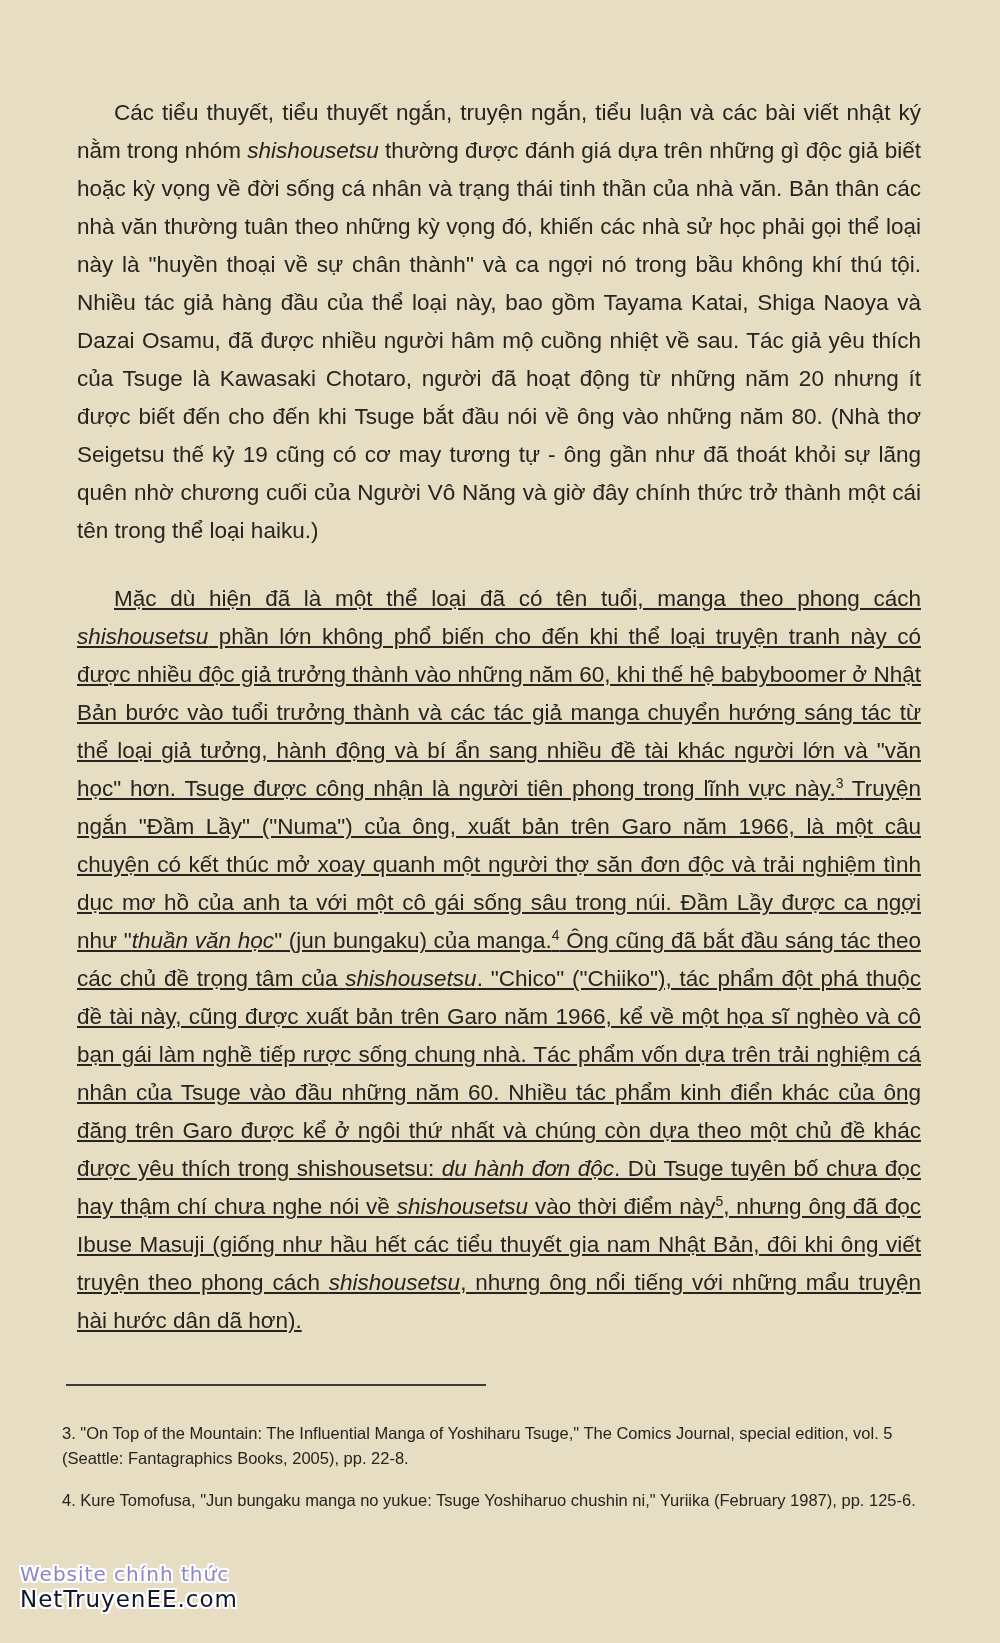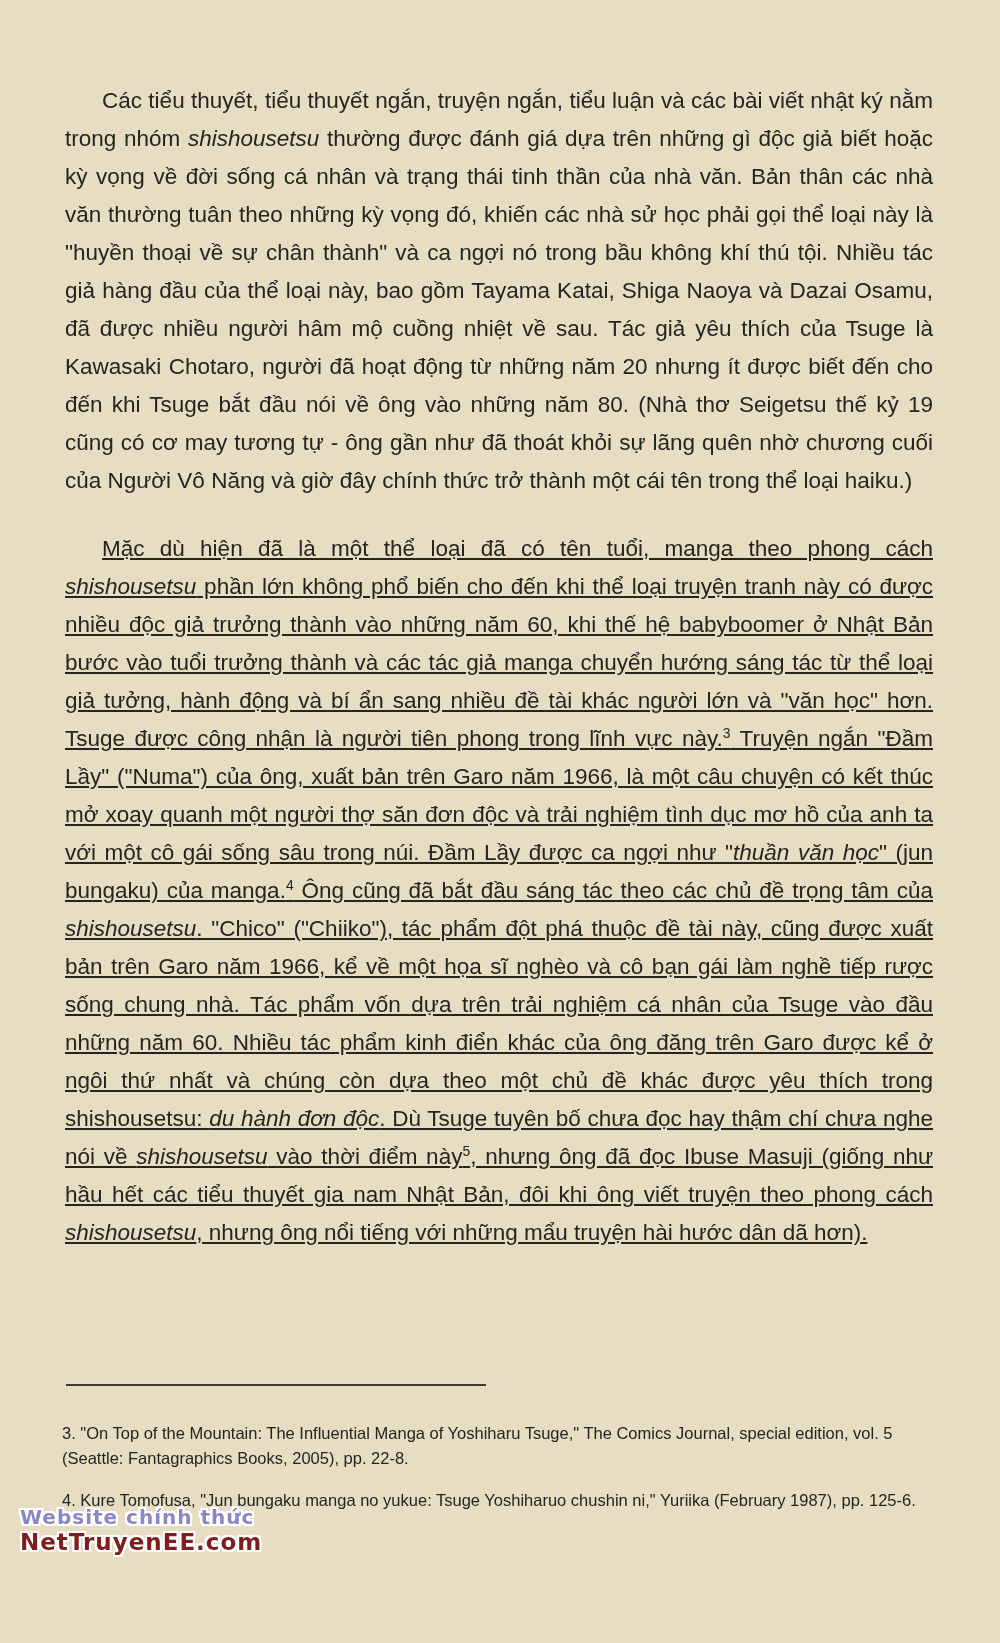--- a/index.html
+++ b/index.html
@@ -16,21 +16,21 @@
     font-family: "Liberation Sans", sans-serif;
     color: #25241f;
   }
   .content {
     position: absolute;
     top: 82px;
     left: 65px;
     width: 868px;
   }
   .body-paragraph {
-    margin: 0;
+    margin: 12px;
     font-size: 22.5px;
     line-height: 38px;
     text-align: justify;
     text-indent: 37px;
     color: #25241f;
   }
   .body-paragraph + .body-paragraph {
     margin-top: 30px;
     text-decoration: underline;
   }
@@ -60,23 +60,23 @@
     line-height: 25px;
     text-align: left;
     color: #25241f;
   }
   .footnote-3 { top: 1421px; }
   .footnote-4 { top: 1488px; }
   .footnote-5 { top: 1530px; }
   .watermark {
     position: absolute;
     left: 20px;
-    top: 1505px;
+    top: 1562px;
     font-family: "DejaVu Sans", sans-serif;
-    font-weight: bold;
+    font-weight: normal;
     line-height: 25px;
     letter-spacing: 1px;
     user-select: none;
   }
   .watermark-line1 {
     font-size: 20px;
     text-shadow: -2px -2px 0 #fff, 2px -2px 0 #fff, -2px 2px 0 #fff, 2px 2px 0 #fff,
                  0 -2px 0 #fff, 0 2px 0 #fff, -2px 0 0 #fff, 2px 0 0 #fff;
   }
   .watermark-line2 {
@@ -95,16 +95,16 @@
     <p class="body-paragraph"><span>Mặc dù hiện đã là một thể loại đã có tên tuổi, manga theo phong cách </span><em>shishousetsu</em><span> phần lớn không phổ biến cho đến khi thể loại truyện tranh này có được nhiều độc giả trưởng thành vào những năm 60, khi thế hệ babyboomer ở Nhật Bản bước vào tuổi trưởng thành và các tác giả manga chuyển hướng sáng tác từ thể loại giả tưởng, hành động và bí ẩn sang nhiều đề tài khác người lớn và "văn học" hơn. Tsuge được công nhận là người tiên phong trong lĩnh vực này.</span><sup>3</sup><span> Truyện ngắn "Đầm Lầy" ("Numa") của ông, xuất bản trên Garo năm 1966, là một câu chuyện có kết thúc mở xoay quanh một người thợ săn đơn độc và trải nghiệm tình dục mơ hồ của anh ta với một cô gái sống sâu trong núi. Đầm Lầy được ca ngợi như "</span><em>thuần văn học</em><span>" (jun bungaku) của manga.</span><sup>4</sup><span> Ông cũng đã bắt đầu sáng tác theo các chủ đề trọng tâm của </span><em>shishousetsu</em><span>. "Chico" ("Chiiko"), tác phẩm đột phá thuộc đề tài này, cũng được xuất bản trên Garo năm 1966, kể về một họa sĩ nghèo và cô bạn gái làm nghề tiếp rược sống chung nhà. Tác phẩm vốn dựa trên trải nghiệm cá nhân của Tsuge vào đầu những năm 60. Nhiều tác phẩm kinh điển khác của ông đăng trên Garo được kể ở ngôi thứ nhất và chúng còn dựa theo một chủ đề khác được yêu thích trong shishousetsu: </span><em>du hành đơn độc</em><span>. Dù Tsuge tuyên bố chưa đọc hay thậm chí chưa nghe nói về </span><em>shishousetsu</em><span> vào thời điểm này</span><sup>5</sup><span>, nhưng ông đã đọc Ibuse Masuji (giống như hầu hết các tiểu thuyết gia nam Nhật Bản, đôi khi ông viết truyện theo phong cách </span><em>shishousetsu</em><span>, nhưng ông nổi tiếng với những mẩu truyện hài hước dân dã hơn).</span></p>
   </div>
 
   <hr class="footnote-separator">
 
   <p class="footnote footnote-3">3. "On Top of the Mountain: The Influential Manga of Yoshiharu Tsuge," The Comics Journal, special edition, vol. 5 (Seattle: Fantagraphics Books, 2005), pp. 22-8.</p>
   <p class="footnote footnote-4">4. Kure Tomofusa, "Jun bungaku manga no yukue: Tsuge Yoshiharuo chushin ni," Yuriika (February 1987), pp. 125-6.</p>
 
   <div class="watermark">
     <div class="watermark-line1" style="color: rgb(139, 134, 198);">Website chính thức</div>
-    <div class="watermark-line2" style="color: #7f1d1d;">NetTruyenEE.com</div>
+    <div class="watermark-line2" style="color: #0f172a;">NetTruyenEE.com</div>
   </div>
 
 </div>
 
 </body></html>

